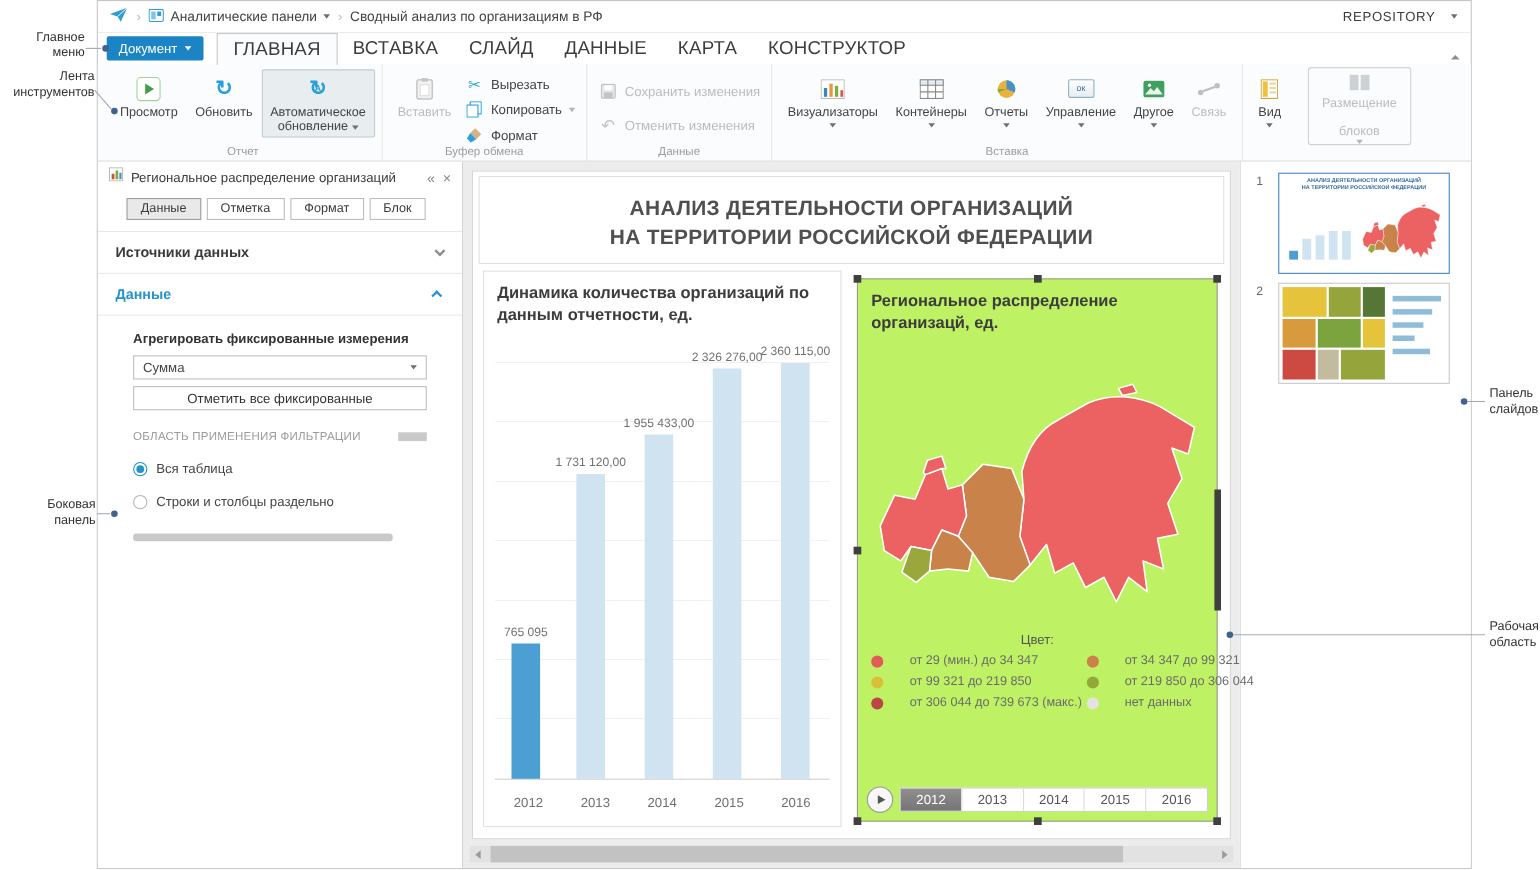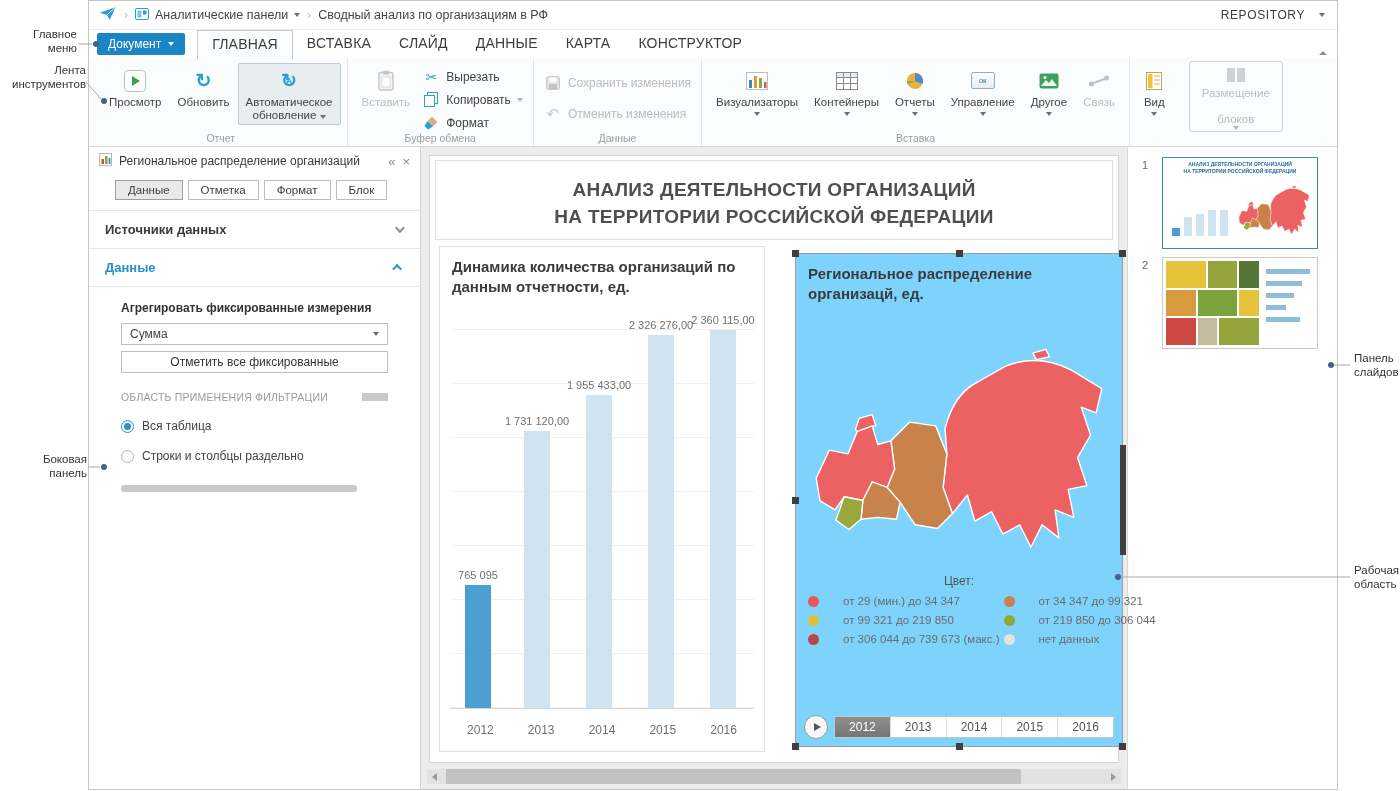--- a/index.html
+++ b/index.html
@@ -31,21 +31,21 @@
   .caret-down.white { border-top-color:#fff; }
   .caret-down.gray  { border-top-color:#b5b5b5; }
   .caret-up { width:0; height:0; border-left:4px solid transparent; border-right:4px solid transparent;
               border-bottom:4px solid #8d8d8d; display:inline-block; }
 
   
   .menubar { height:28px; display:flex; align-items:stretch; padding-left:8px; position:relative; }
   .doc-btn { align-self:center; height:22px; background:#1b84c4; color:#fff; border:none; border-radius:2px;
              font-size:12px; display:flex; align-items:center; gap:7px; padding:0 11px; font-family:inherit; }
   .tabs { display:flex; margin-left:12px; }
-  .mtab { font-size:14px; color:#3d3d3d; padding:0 14px; line-height:27px; letter-spacing:.2px; }
+  .mtab { font-size:17px; color:#3d3d3d; padding:0 14px; line-height:27px; letter-spacing:.2px; }
   .mtab.active { border:1px solid #c9c9c9; border-bottom:none; background:#fbfcfd; margin-bottom:-1px; z-index:2; }
   .ribbon-collapse { position:absolute; right:10px; top:11px; }
 
   
   .ribbon { height:89px; display:flex; background:#fbfcfd; border-bottom:1px solid #d8d8d8; padding-left:6px; }
   .rgroup { position:relative; border-right:1px solid #e8e8e8; padding:5px 6px 16px; display:flex; align-items:flex-start; }
   .glabel { position:absolute; bottom:2px; left:0; right:0; text-align:center; font-size:10.5px; color:#9d9d9d; }
   .rbtn { display:flex; flex-direction:column; align-items:center; padding:4px 7px 2px; border:1px solid transparent;
           border-radius:2px; color:#444; font-size:11.5px; line-height:13px; text-align:center; }
   .rbtn .icon-slot { height:25px; display:flex; align-items:center; justify-content:center; margin-bottom:3px; }
@@ -114,22 +114,22 @@
   .chart-title { padding:10px 12px 0; font-size:15px; font-weight:bold; color:#3c3c3c; line-height:20px; }
   .bar-plot { position:absolute; left:10px; right:10px; top:66px; bottom:42px; display:flex;
               align-items:flex-end; justify-content:space-around; border-bottom:1px solid #d8d8d8;
               background:repeating-linear-gradient(to top, #f1f1f1 0 1px, transparent 1px 54px); }
   .bar-col { display:flex; flex-direction:column; align-items:center; width:62px; }
   .bar-value { font-size:11px; color:#707070; margin-bottom:4px; white-space:nowrap; }
   .bar { width:26px; }
   .bar-cats { position:absolute; left:10px; right:10px; bottom:14px; display:flex; justify-content:space-around; }
   .bar-cat { width:62px; text-align:center; font-size:12px; color:#707070; }
 
-  .map-wrap { position:absolute; left:365px; top:97px; width:328px; height:494px;
-              border:1px solid #9c9c9c; background:#7dd3fc; }
+  .map-wrap { position:absolute; left:349px; top:97px; width:328px; height:494px;
+              border:1px solid #9c9c9c; background:#bef264; }
   .handle { position:absolute; width:7px; height:7px; background:#3f3f3f; z-index:5; }
   .h-tl{left:-4px;top:-4px;} .h-tm{left:calc(50% - 3px);top:-4px;} .h-tr{right:-4px;top:-4px;}
   .h-ml{left:-4px;top:calc(50% - 3px);} .h-mr{right:-4px;top:calc(50% - 55px);height:110px;width:6px;}
   .h-bl{left:-4px;bottom:-4px;} .h-bm{left:calc(50% - 3px);bottom:-4px;} .h-br{right:-4px;bottom:-4px;}
   .russia { display:block; margin:26px auto 0; width:308px; height:244px; }
   .map-color-label { text-align:center; font-size:12px; color:#555; margin-top:0; }
   .map-legend { display:grid; grid-template-columns:1.15fr 1fr; gap:7px 4px; padding:7px 12px 0; }
   .legend-item { display:flex; align-items:center; gap:24px; }
   .legend-dot { width:11px; height:11px; border-radius:50%; flex:none; }
   .legend-label { font-size:11.5px; color:#6b6b6b; white-space:nowrap; }

